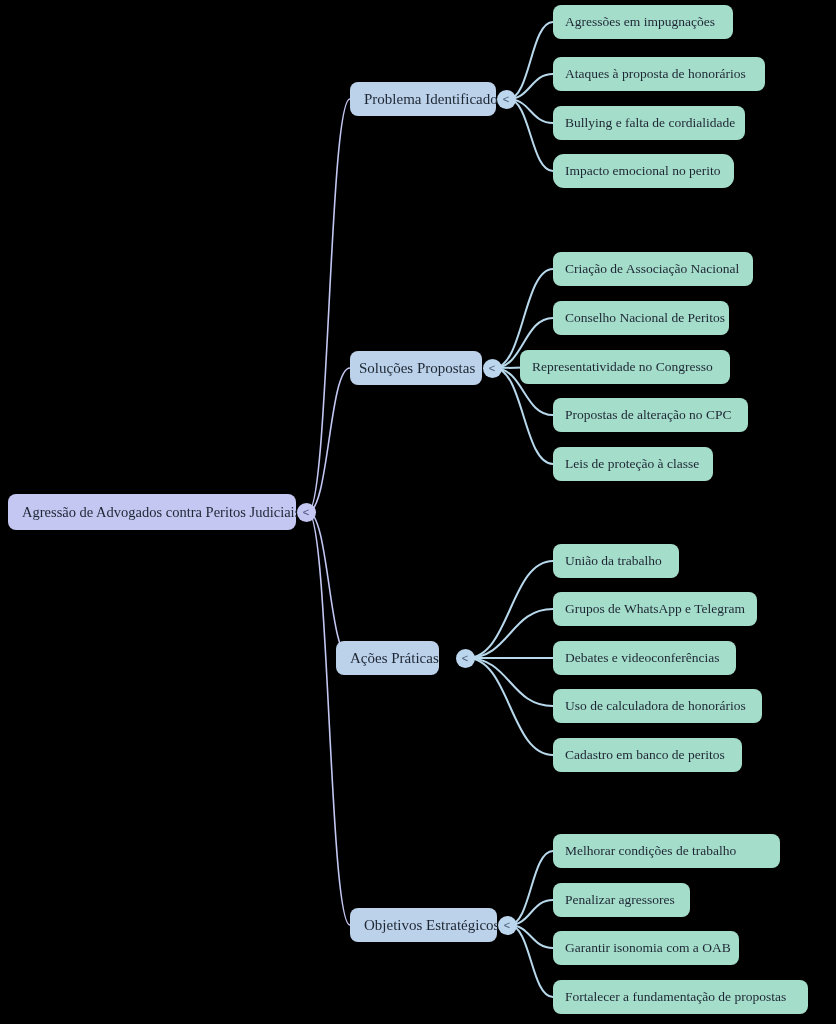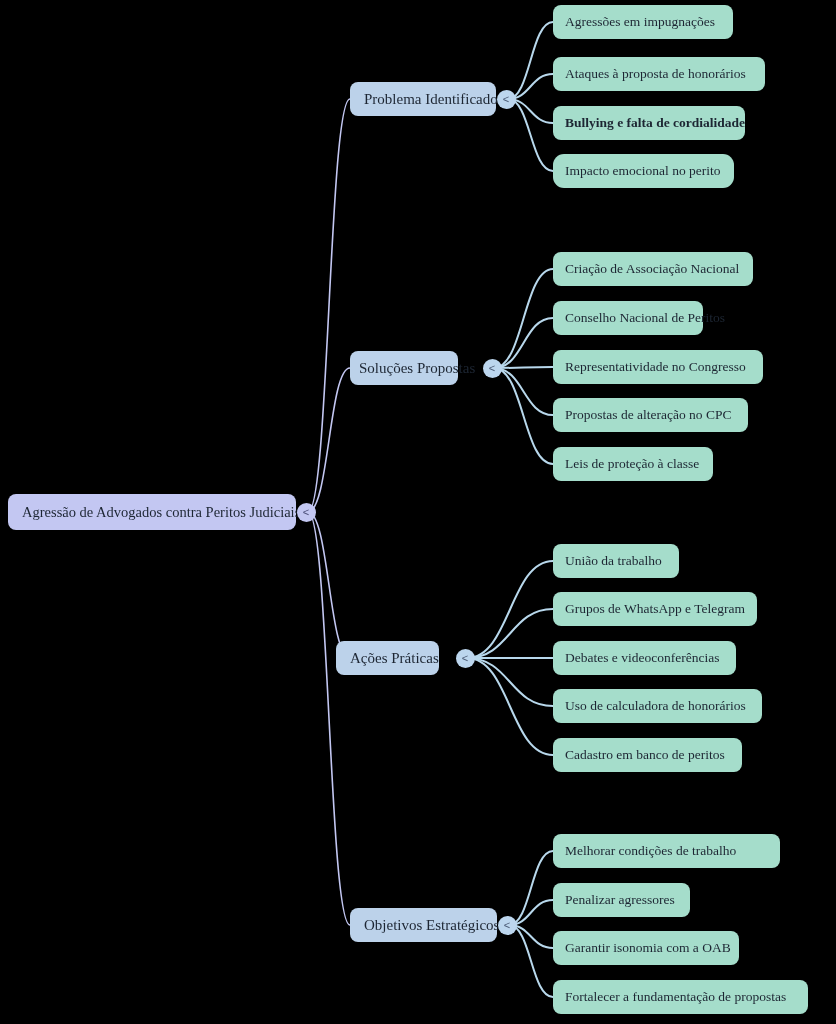--- a/index.html
+++ b/index.html
@@ -51,39 +51,39 @@
       </div>
       <div class="handle" style="left: 496.5px; top: 89.5px;">
         <span>&lt;</span>
       </div>
       <div class="node node-leaf" style="left: 553px; top: 5px; width: 180px;">
         <span>Agressões em impugnações</span>
       </div>
       <div class="node node-leaf" style="left: 553px; top: 57px; width: 212px;">
         <span>Ataques à proposta de honorários</span>
       </div>
-      <div class="node node-leaf" style="left: 553px; top: 106px; width: 192px; font-weight: bold;">
+      <div class="node node-leaf" style="left: 553px; top: 106px; width: 192px;">
         <span>Bullying e falta de cordialidade</span>
       </div>
       <div class="node node-leaf" style="left: 553px; top: 154px; width: 181px; border-radius: 11px;">
         <span>Impacto emocional no perito</span>
       </div>
-      <div class="node node-branch" style="left: 350px; top: 351px; width: 108px; padding-left: 9px;">
+      <div class="node node-branch" style="left: 350px; top: 351px; width: 132px; padding-left: 9px;">
         <span>Soluções Propostas</span>
       </div>
       <div class="handle" style="left: 482.5px; top: 358.5px;">
         <span>&lt;</span>
       </div>
       <div class="node node-leaf" style="left: 553px; top: 252px; width: 200px;">
         <span>Criação de Associação Nacional</span>
       </div>
-      <div class="node node-leaf" style="left: 553px; top: 301px; width: 150px;">
+      <div class="node node-leaf" style="left: 553px; top: 301px; width: 176px;">
         <span>Conselho Nacional de Peritos</span>
       </div>
-      <div class="node node-leaf" style="left: 553px; top: 350px; width: 210px; text-align: center;">
+      <div class="node node-leaf" style="left: 520px; top: 350px; width: 210px; text-align: center;">
         <span>Representatividade no Congresso</span>
       </div>
       <div class="node node-leaf" style="left: 553px; top: 398px; width: 195px;">
         <span>Propostas de alteração no CPC</span>
       </div>
       <div class="node node-leaf" style="left: 553px; top: 447px; width: 160px;">
         <span>Leis de proteção à classe</span>
       </div>
       <div class="node node-branch" style="left: 336px; top: 641px; width: 103px;">
         <span>Ações Práticas</span>

